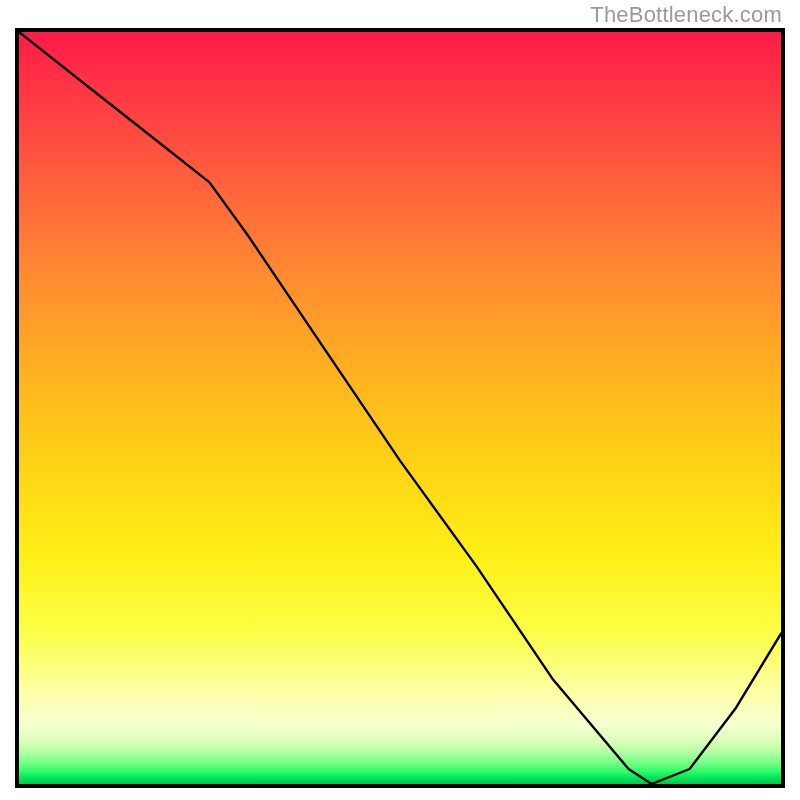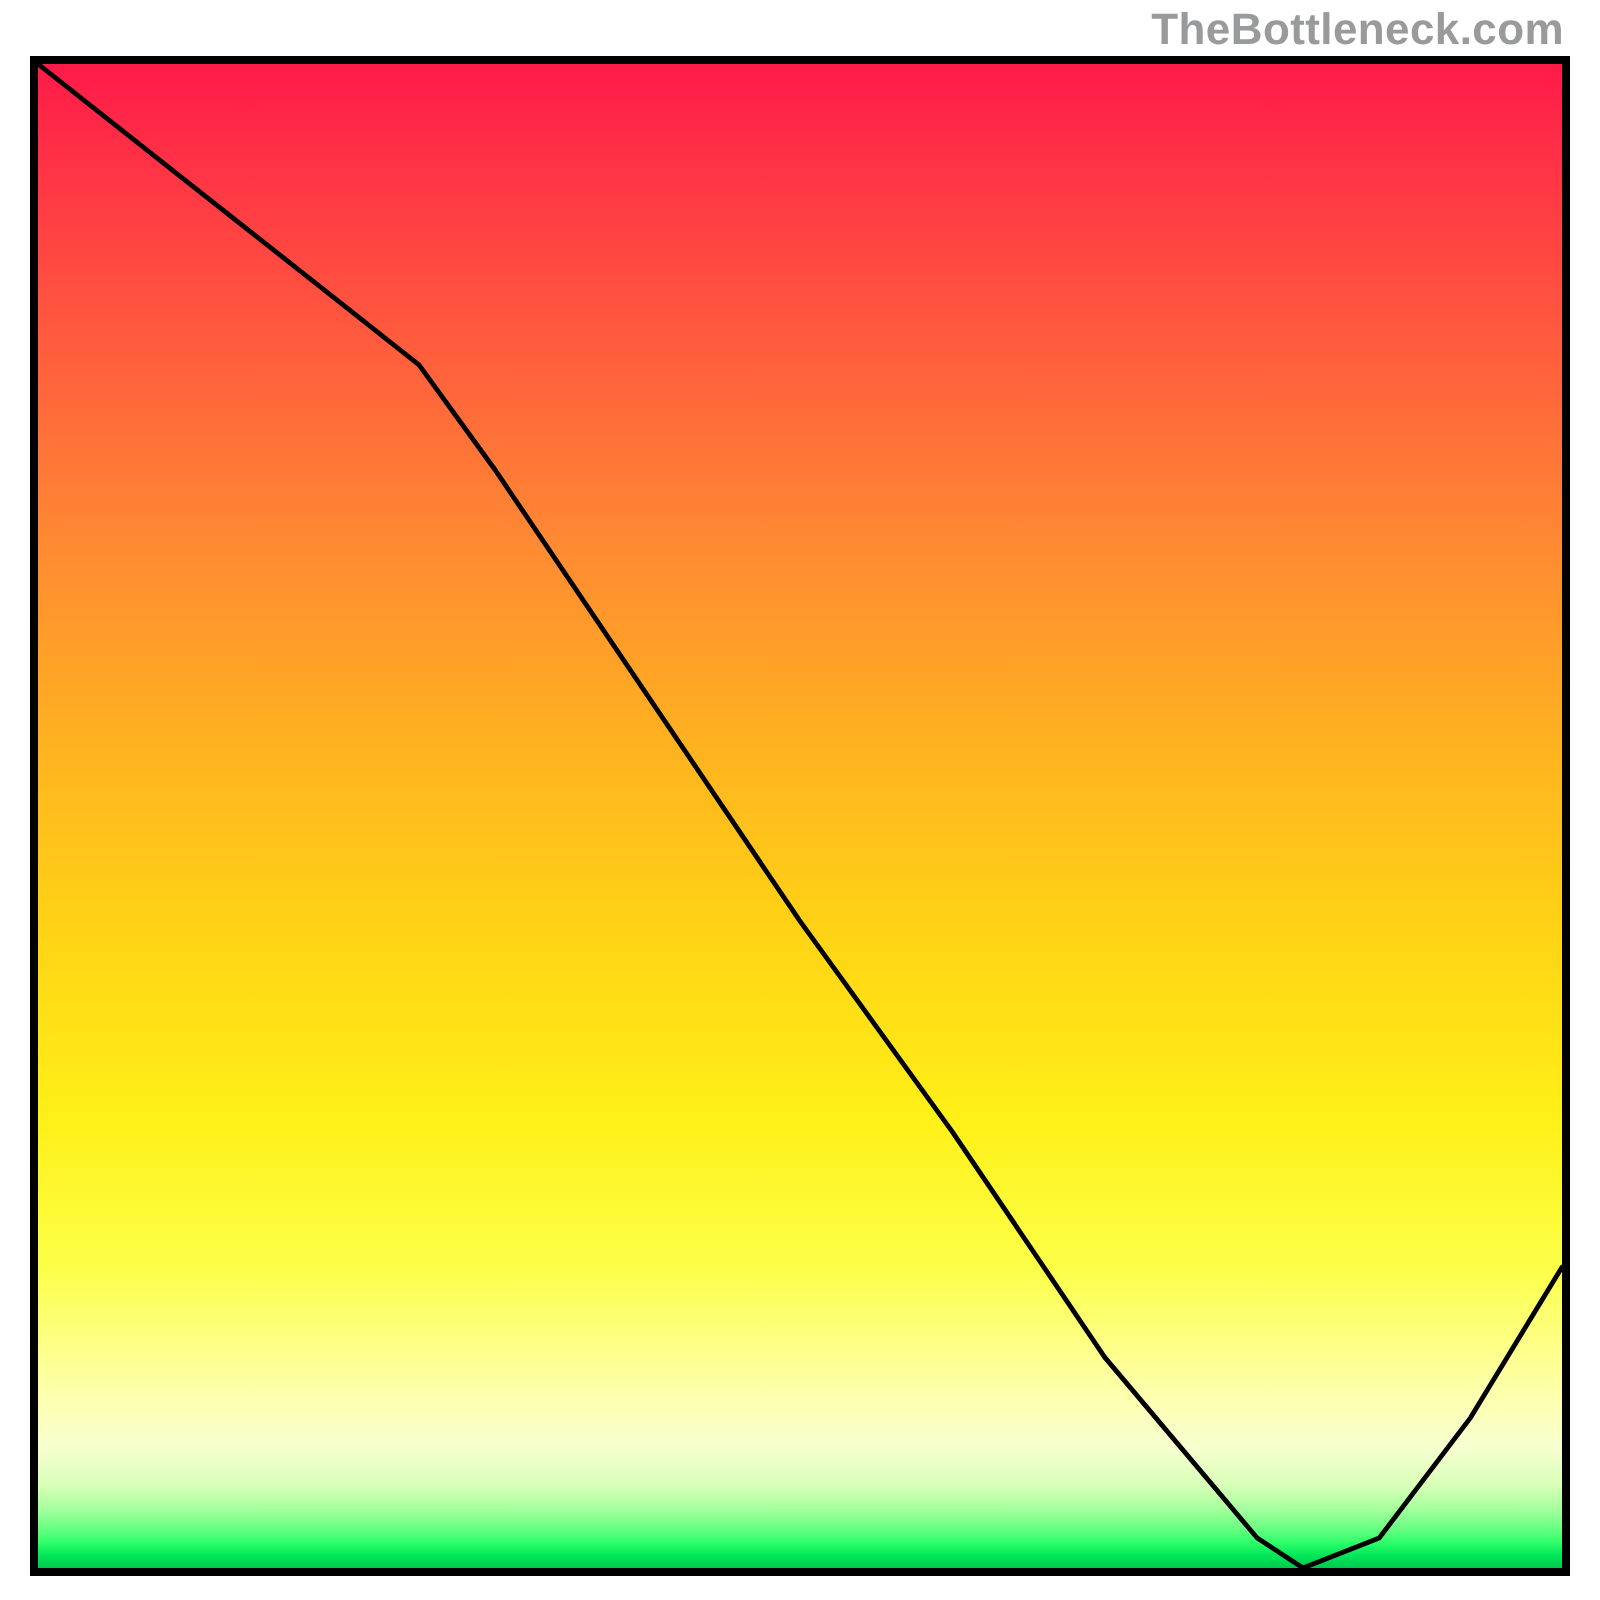--- a/index.html
+++ b/index.html
@@ -13,21 +13,21 @@
   .wrap {
     position: relative;
     width: 800px;
     height: 800px;
   }
   .watermark {
     position: absolute;
     top: 2px;
     right: 18px;
     font-size: 22px;
-    font-weight: bold;
+    font-weight: normal;
     color: #999a9b;
     letter-spacing: 0.2px;
     margin-left: 44px;
   }
   .plot-outer {
     position: absolute;
     left: 15px;
     top: 28px;
     width: 770px;
     height: 760px;

